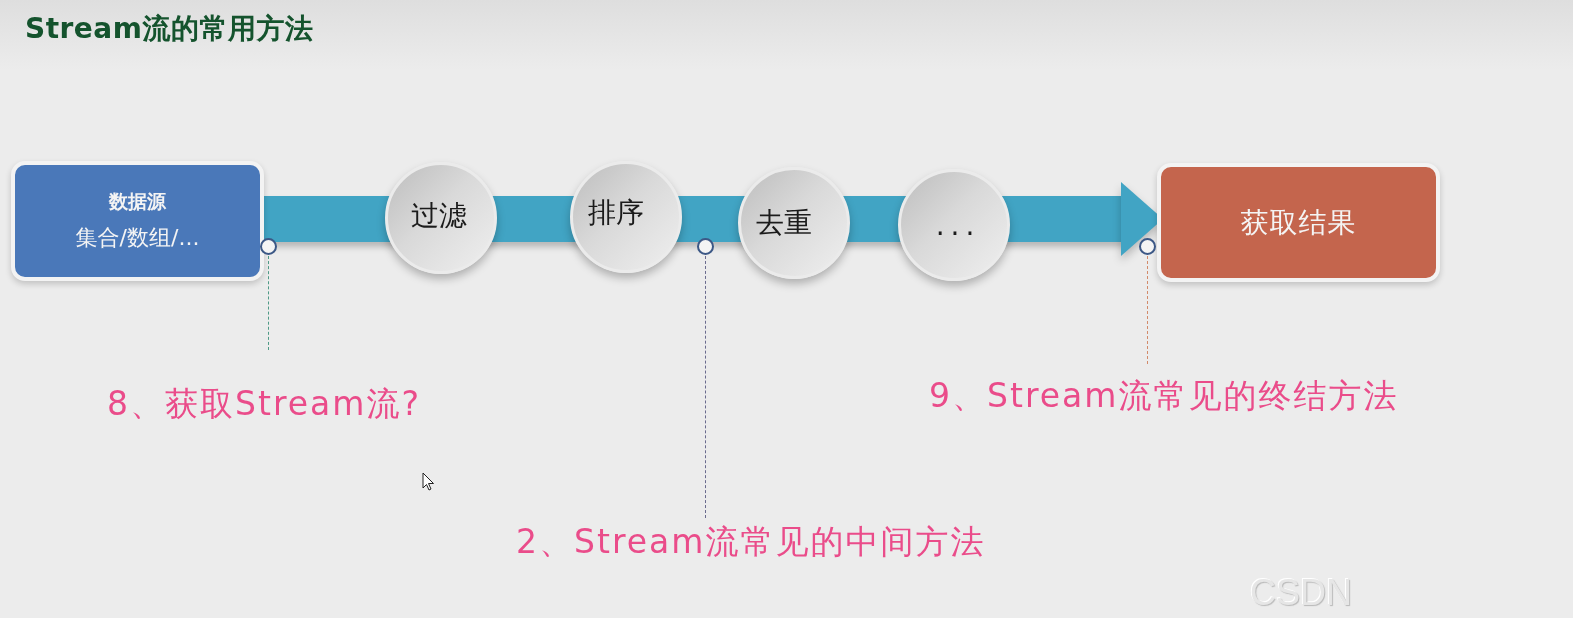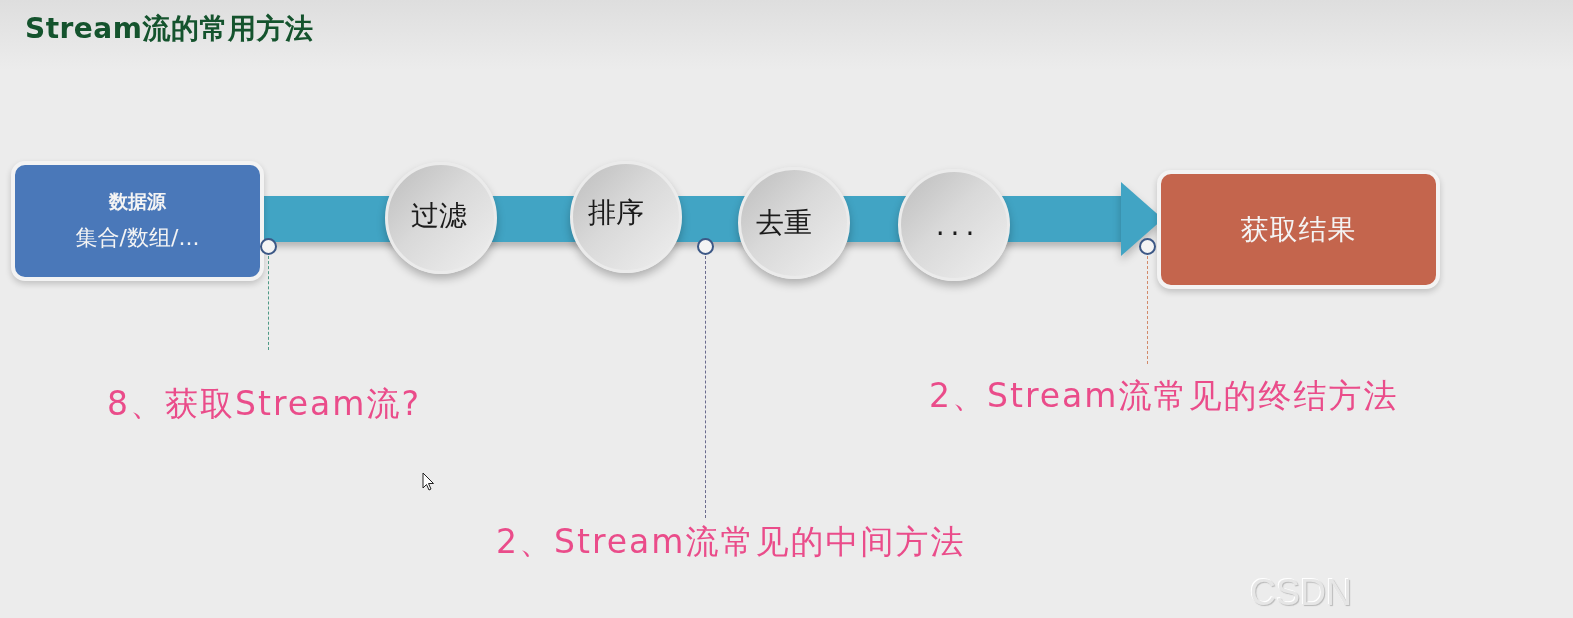--- a/index.html
+++ b/index.html
@@ -29,21 +29,21 @@
       border-left: 42px solid #41a4c4;
       filter: drop-shadow(0 5px 4px rgba(0,0,0,0.22));
     }
     .box {
       position: absolute; border-radius: 14px; border: 4px solid #f3f3f3;
       box-shadow: 0 3px 6px rgba(0,0,0,0.18);
       display: flex; flex-direction: column; align-items: center; justify-content: center;
       color: #f4f4f4;
     }
     .box-source { left: 11px; top: 161px; width: 245px; height: 112px; background: #4a78b9; }
-    .box-result { left: 1157px; top: 170px; width: 275px; height: 111px; background: #c4654d; text-align: center; }
+    .box-result { left: 1157px; top: 163px; width: 275px; height: 111px; background: #c4654d; text-align: center; }
     .box-title { font-size: 19px; font-weight: bold; }
     .box-sub { font-size: 22px; margin-top: 8px; }
     .box-result-label { font-size: 28px; letter-spacing: 1px; }
     .circle {
       position: absolute; width: 106px; height: 106px; border-radius: 50%;
       background: linear-gradient(135deg, #bdbdbd 0%, #d9d9d9 45%, #efefef 100%);
       border: 3px solid #ebebeb;
       box-shadow: 0 5px 8px rgba(0,0,0,0.25);
       display: flex; align-items: center; justify-content: center;
       font-size: 28px; color: #1b1b1b;
@@ -107,20 +107,20 @@
 <div class="vline" style="left:268px; top:256px; height:94px; border-color:#4f9a86;"></div>
 <div class="dot" style="left:260px; top:238px;"></div>
 
 <div class="vline" style="left:705px; top:256px; height:262px; border-color:#6b6b8e;"></div>
 <div class="dot" style="left:697px; top:238px;"></div>
 
 <div class="vline" style="left:1147px; top:256px; height:108px; border-color:#d28a6a;"></div>
 <div class="dot" style="left:1139px; top:238px;"></div>
 
 <div class="label" style="left:107px; top:382px;">8、获取Stream流?</div>
-<div class="label" style="left:496px; top:520px;">2、Stream流常见的中间方法</div>
-<div class="label" style="left:929px; top:374px;">2、Stream流常见的终结方法</div>
+<div class="label" style="left:516px; top:520px;">2、Stream流常见的中间方法</div>
+<div class="label" style="left:929px; top:374px;">9、Stream流常见的终结方法</div>
 
 <svg class="cursor" width="14" height="20" viewBox="0 0 14 20">
   <path d="M1 1 L1 16 L4.5 12.5 L7 18 L9 17 L6.5 11.5 L11.5 11.5 Z" fill="#ffffff" stroke="#222" stroke-width="1"></path>
 </svg>
 
 <div class="watermark">CSDN @chirrupy_hamal</div>
 
 </body></html>

